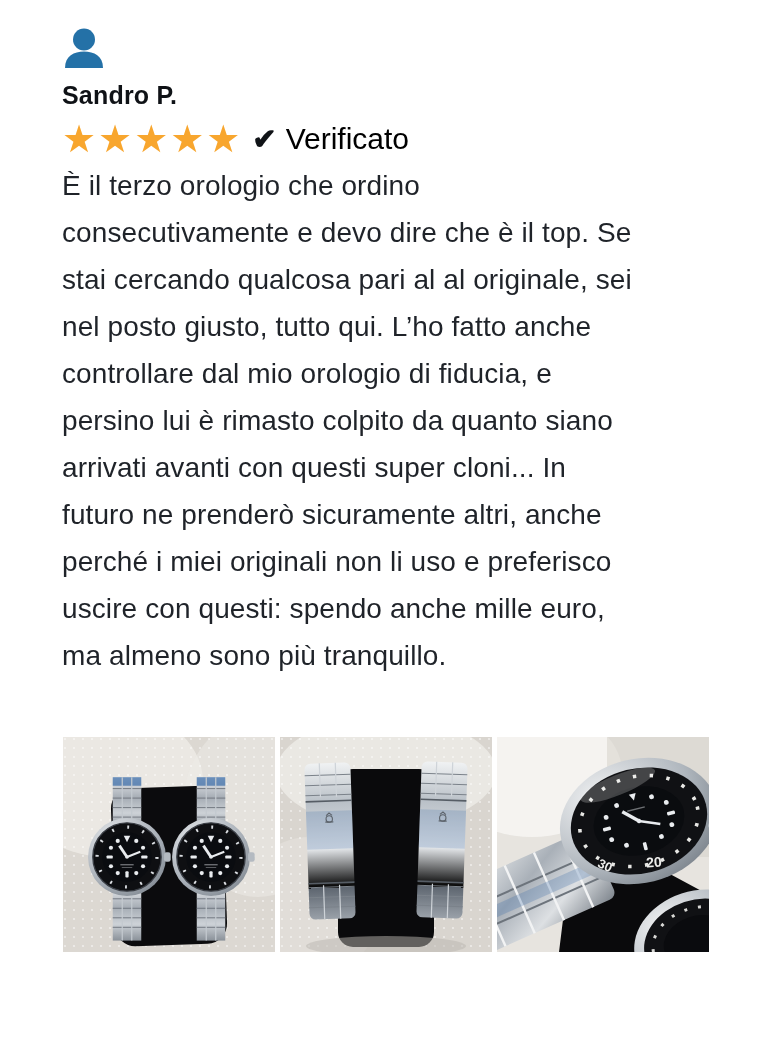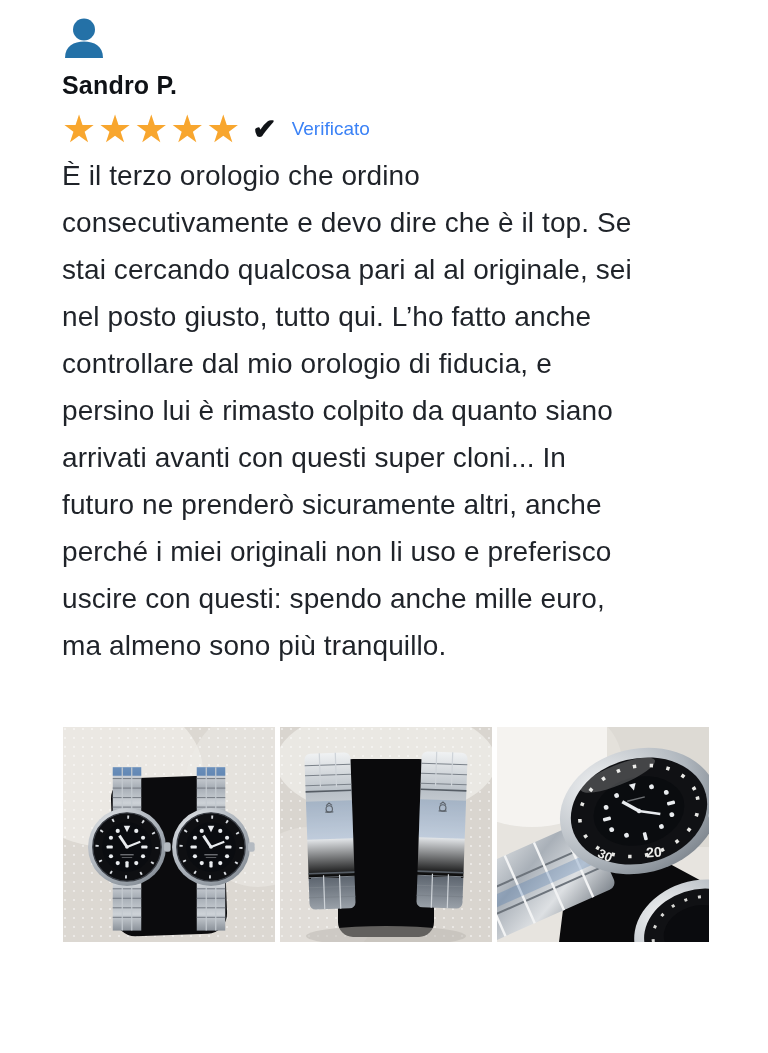--- a/index.html
+++ b/index.html
@@ -10,21 +10,21 @@
   *{box-sizing:border-box;margin:0;padding:0;}
   html,body{width:768px;height:1053px;}
   body{
     background:#ffffff;
     font-family:"Liberation Sans", sans-serif;
     color:var(--text);
     overflow:hidden;
   }
   .review-card{
     width:688px;
-    padding:18px 56px 0 62px;
+    padding:28px 56px 0 62px;
   }
   .avatar{
     width:44px;height:40px;
     display:block;
   }
   .reviewer-name{
     margin-top:13px;
     font-size:25px;
     font-weight:700;
     color:#0f1216;
@@ -44,23 +44,23 @@
     white-space:nowrap;
   }
   .verified-check{
     margin-left:10px;
     font-size:29px;
     font-weight:700;
     color:#101317;
     line-height:1;
   }
   .verified-label{
-    margin-left:15px;
-    font-size:19px;
-    color:#3b82f6;
+    margin-left:9px;
+    font-size:30px;
+    color:#000000;
   }
   .review-text{
     font-size:28px;
     line-height:47px;
     color:var(--text);
     max-width:650px;
     letter-spacing:0.1px;
   }
   .photos{
     margin-top:58px;

